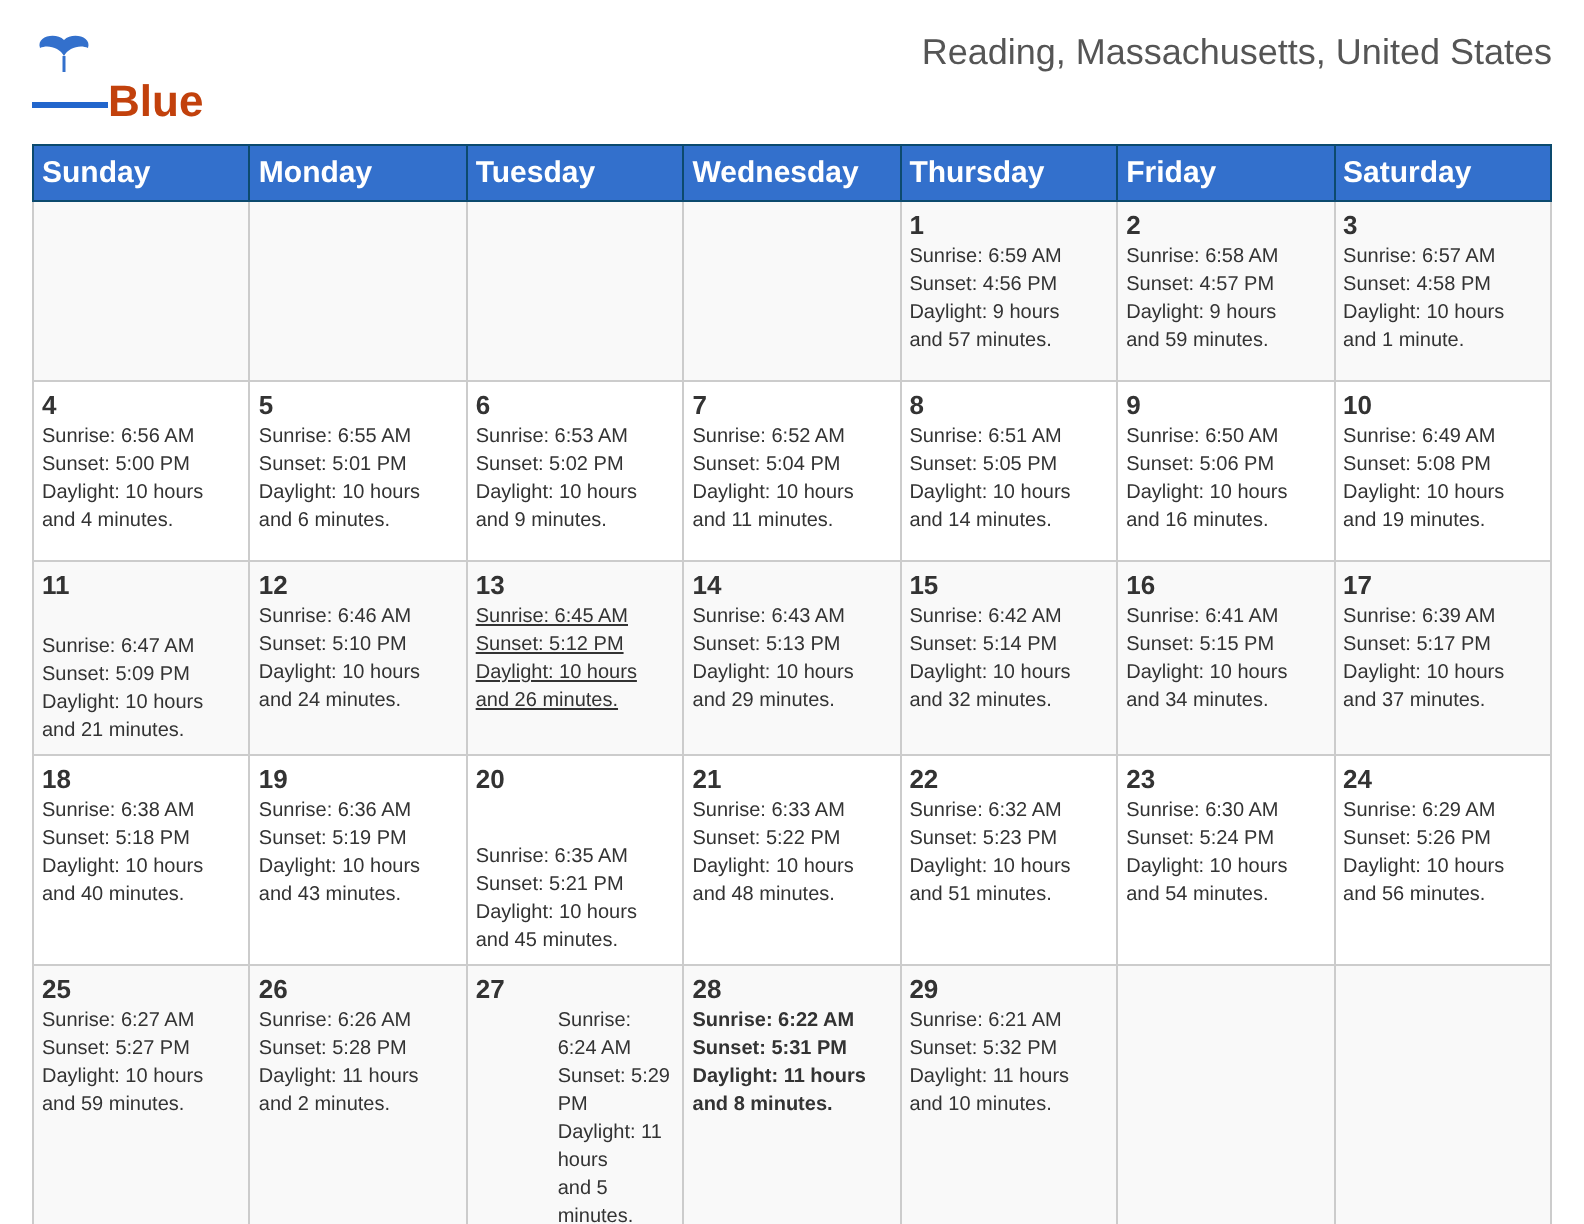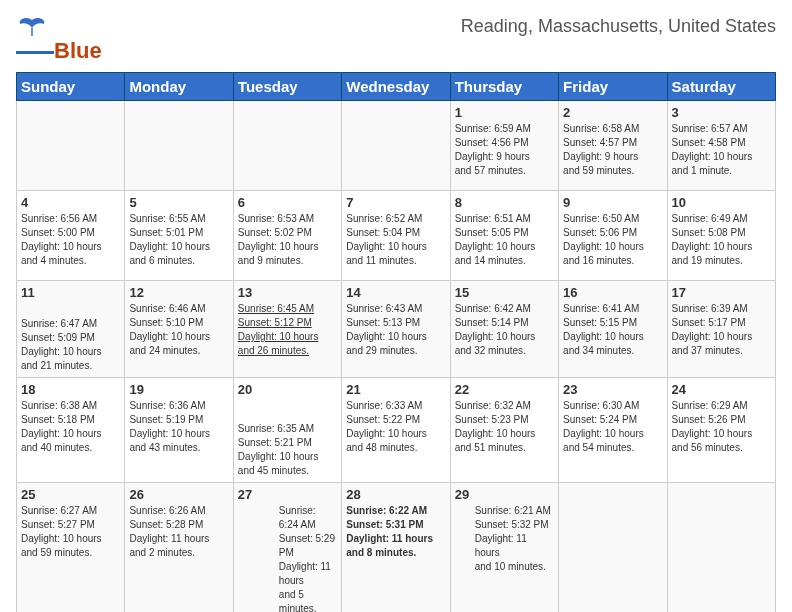--- a/index.html
+++ b/index.html
@@ -322,21 +322,21 @@
         </td>
         <td>
           <span class="day-number">28</span>
           <div class="cell-content" style="white-space: pre-line; font-weight: bold;">Sunrise: 6:22 AM
 Sunset: 5:31 PM
 Daylight: 11 hours
 and 8 minutes.</div>
         </td>
         <td>
           <span class="day-number">29</span>
-          <div class="cell-content" style="white-space: pre-line; margin-left: 20px;">Sunrise: 6:21 AM
+          <div class="cell-content" style="white-space: pre-line;">Sunrise: 6:21 AM
 Sunset: 5:32 PM
 Daylight: 11 hours
 and 10 minutes.</div>
         </td>
         <td></td>
         <td></td>
       </tr>
     </tbody>
 </table>
 

